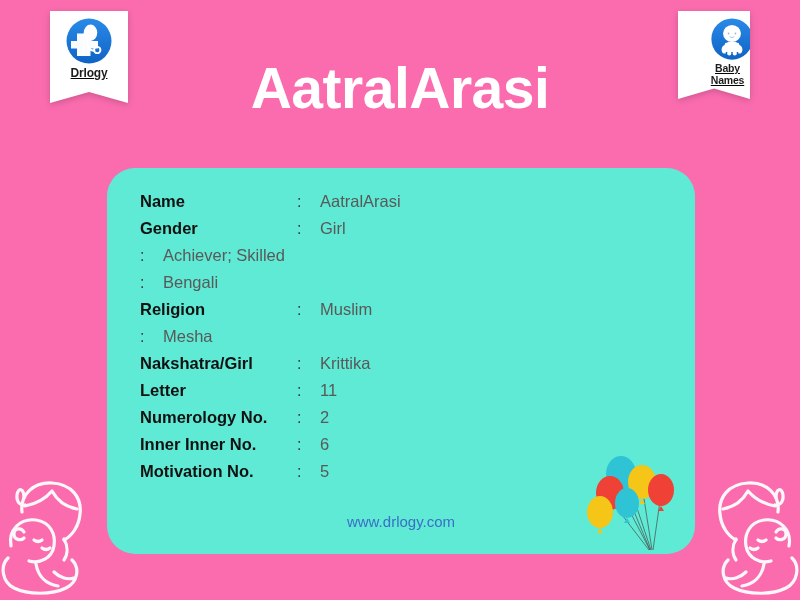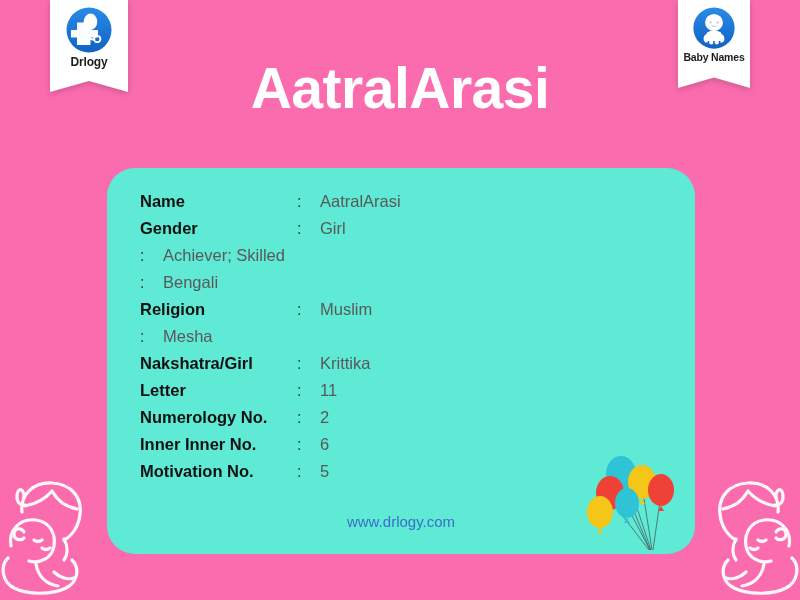--- a/index.html
+++ b/index.html
@@ -24,35 +24,36 @@
     height: 140px;
     opacity: 0.95;
     pointer-events: none;
   }
   .corner-art.left  { left: -6px; }
   .corner-art.right { right: -6px; transform: scaleX(-1); }
 
   
   .ribbon {
     position: absolute;
-    top: 0;
+    top: 11px;
     width: 78px;
     text-align: center;
     filter: drop-shadow(0 2px 3px rgba(0,0,0,0.18));
+    text-decoration: underline;
   }
   .ribbon.left  { left: 50px; }
   .ribbon.right { left: 678px; width: 72px; }
 
   .ribbon-body {
     background: #ffffff;
     padding: 6px 5px 8px 5px;
     clip-path: polygon(0 0, 100% 0, 100% 100%, 50% 88%, 0 100%);
     min-height: 92px;
   }
-  .ribbon.right .ribbon-body { min-height: 88px; }
+  .ribbon.right .ribbon-body { min-height: 88px; padding-left: 32px; }
 
   .badge-icon {
     width: 48px;
     height: 48px;
     margin: 0 auto 2px auto;
     display: block;
   }
   .ribbon.right .badge-icon { width: 44px; height: 44px; }
 
   .ribbon-label {

